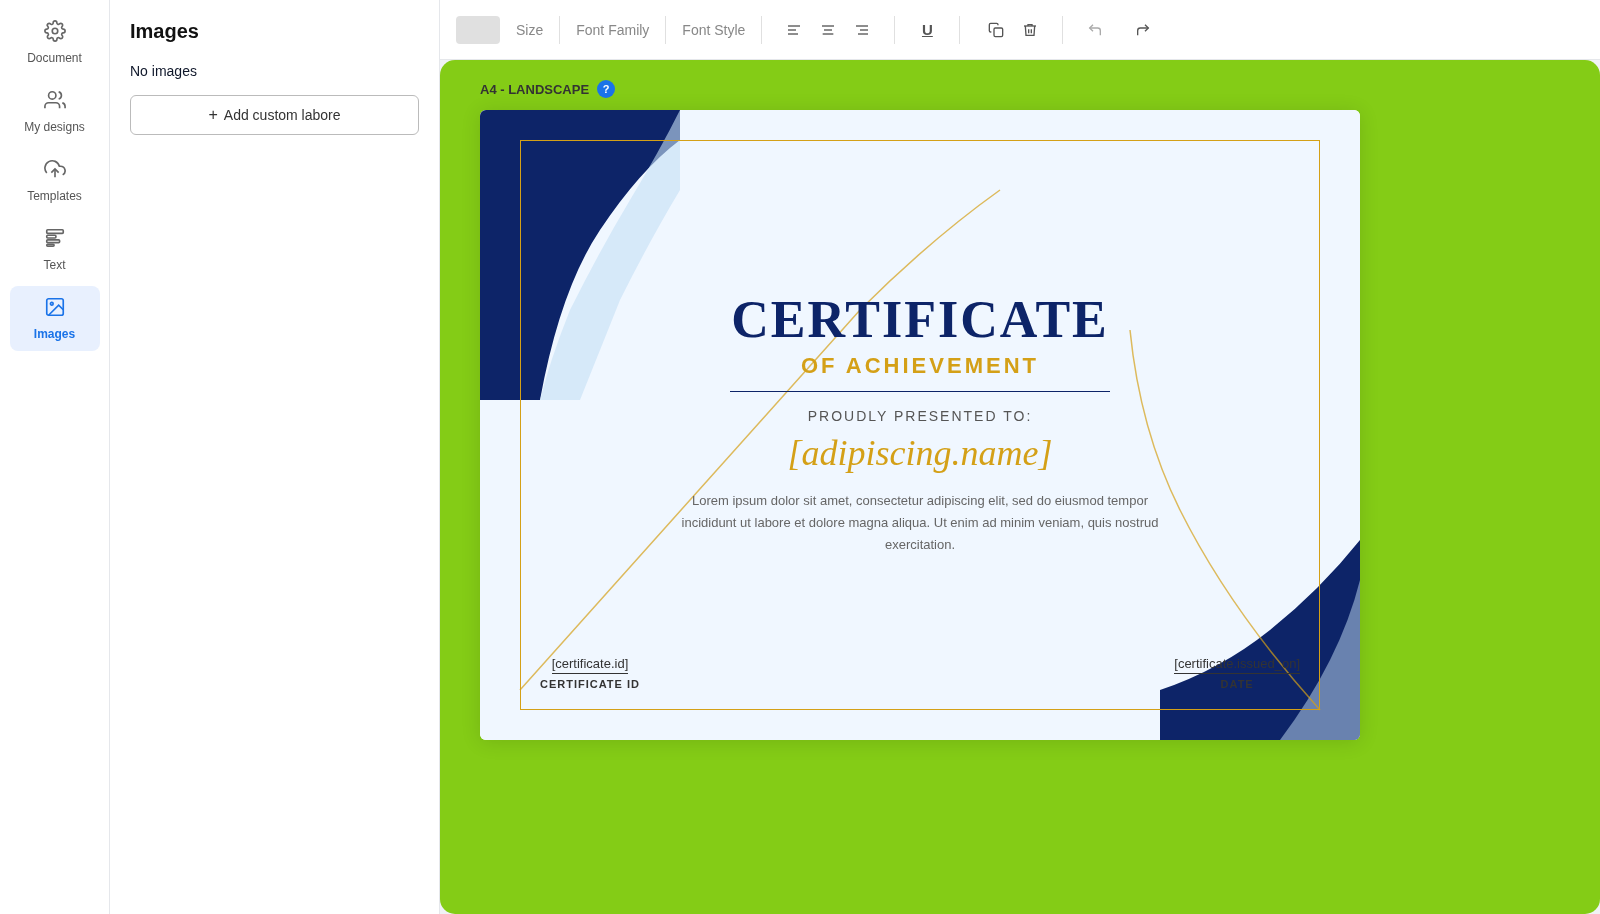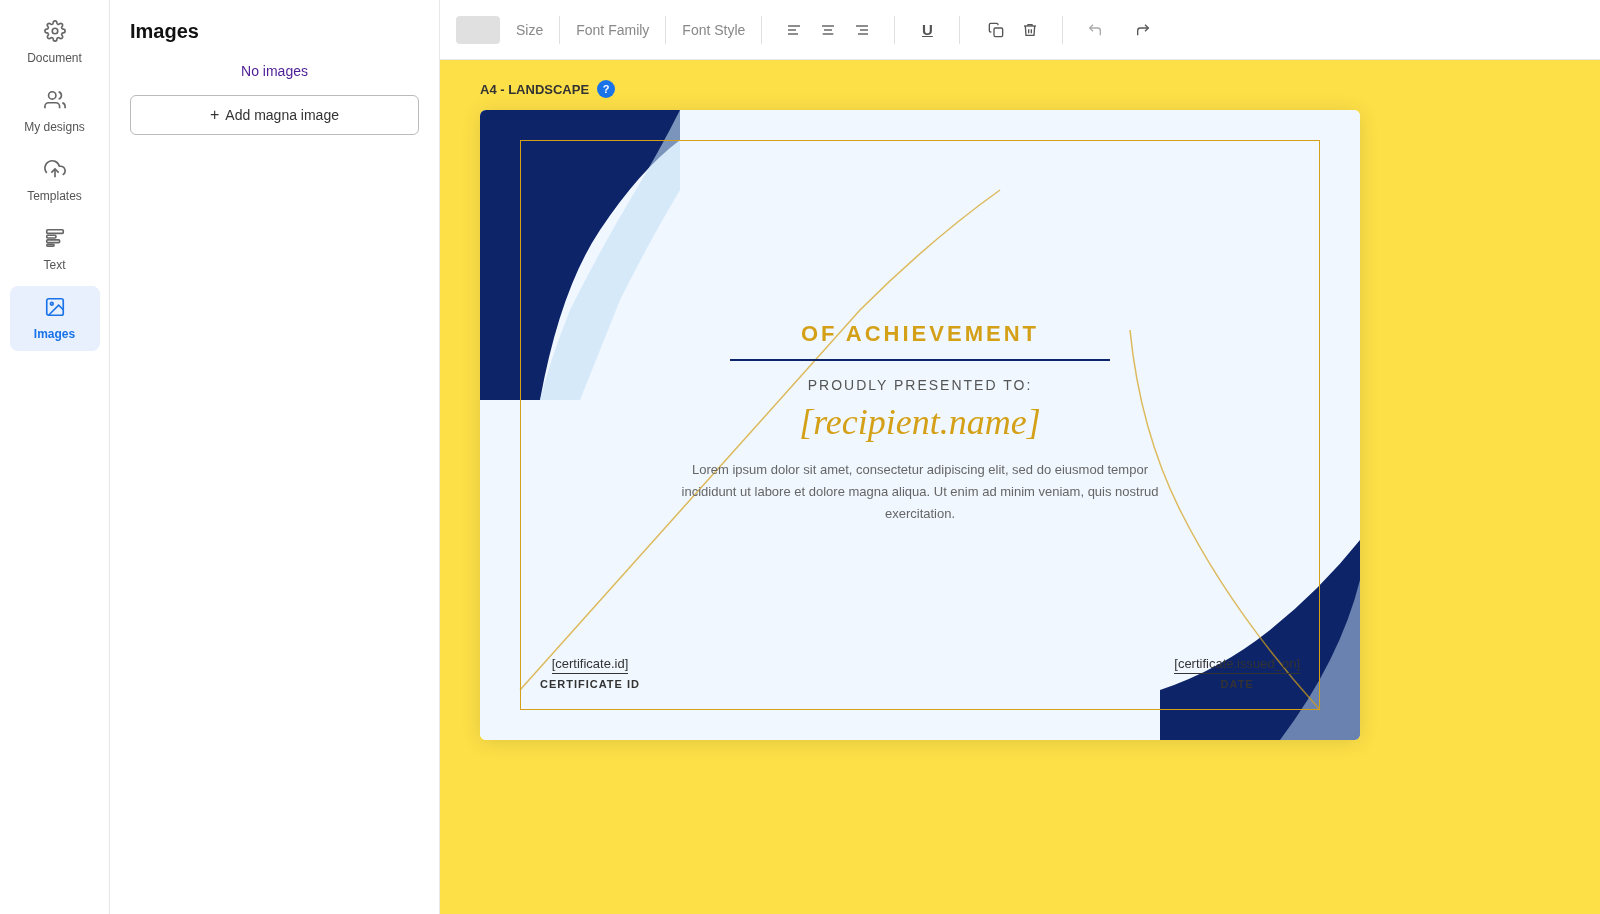--- a/index.html
+++ b/index.html
@@ -44,22 +44,22 @@
       padding: 20px;
       flex-shrink: 0;
     }
     .panel-title {
       font-size: 20px;
       font-weight: 700;
       color: #111;
       margin-bottom: 20px;
     }
     .no-images-text {
-      text-align: center;
-      color: #4c1d95;
+      text-align: left;
+      color: #0f172a;
       font-size: 14px;
       margin-bottom: 16px;
     }
     .add-image-btn {
       display: flex;
       align-items: center;
       justify-content: center;
       gap: 6px;
       border: 1.5px solid #bbb;
       background: #fff;
@@ -127,24 +127,25 @@
       display: flex;
       gap: 2px;
       margin-left: 4px;
     }
 
     
     .canvas-area {
       flex: 1;
       overflow: auto;
       padding: 20px 40px;
-      background: #fde047;
+      background: #84cc16;
       display: flex;
       flex-direction: column;
       align-items: flex-start;
+      border-radius: 15px;
     }
     .page-label {
       display: flex;
       align-items: center;
       gap: 8px;
       font-size: 13px;
       font-weight: 600;
       color: #333;
       margin-bottom: 12px;
     }
@@ -361,21 +362,21 @@
     <span style="color:#1a73e8;font-weight:600;">Images</span>
   </div>
 
 </nav>
 
 <div class="panel">
   <div class="panel-title">Images</div>
   <div class="no-images-text">No images</div>
   <button class="add-image-btn">
     <span style="font-size:16px;font-weight:300;">+</span>
-    <span>Add magna image</span>
+    <span>Add custom labore</span>
   </button>
 </div>
 
 <div class="main">
 
   <div class="toolbar">
     <div class="toolbar-size-box"></div>
     <span class="toolbar-label">Size</span>
     <div class="toolbar-divider"></div>
     <span class="toolbar-label">Font Family</span>
@@ -470,24 +471,25 @@
       </svg>
 
       <svg class="cert-curve" viewBox="0 0 880 630">
         <path d="M40 580 Q200 400 380 200 Q450 130 520 80" stroke="#d4a017" stroke-width="1.5" fill="none" opacity="0.7"></path>
         <path d="M840 600 Q750 500 700 400 Q660 320 650 220" stroke="#d4a017" stroke-width="1.5" fill="none" opacity="0.7"></path>
       </svg>
 
       <div class="cert-border"></div>
 
       <div class="cert-content">
+        <div class="cert-title">CERTIFICATE</div>
         <div class="cert-subtitle">OF ACHIEVEMENT</div>
         <div class="cert-line"></div>
         <div class="cert-presented">PROUDLY PRESENTED TO:</div>
-        <div class="cert-recipient">[recipient.name]</div>
+        <div class="cert-recipient">[adipiscing.name]</div>
         <div class="cert-body">Lorem ipsum dolor sit amet, consectetur adipiscing elit, sed do eiusmod tempor incididunt ut labore et dolore magna aliqua. Ut enim ad minim veniam, quis nostrud exercitation.</div>
       </div>
 
       <div class="cert-footer">
         <div class="cert-field">
           <span class="cert-field-value">[certificate.id]</span>
           <span class="cert-field-label">CERTIFICATE ID</span>
         </div>
         <div class="cert-field">
           <span class="cert-field-value">[certificate.issued_on]</span>

